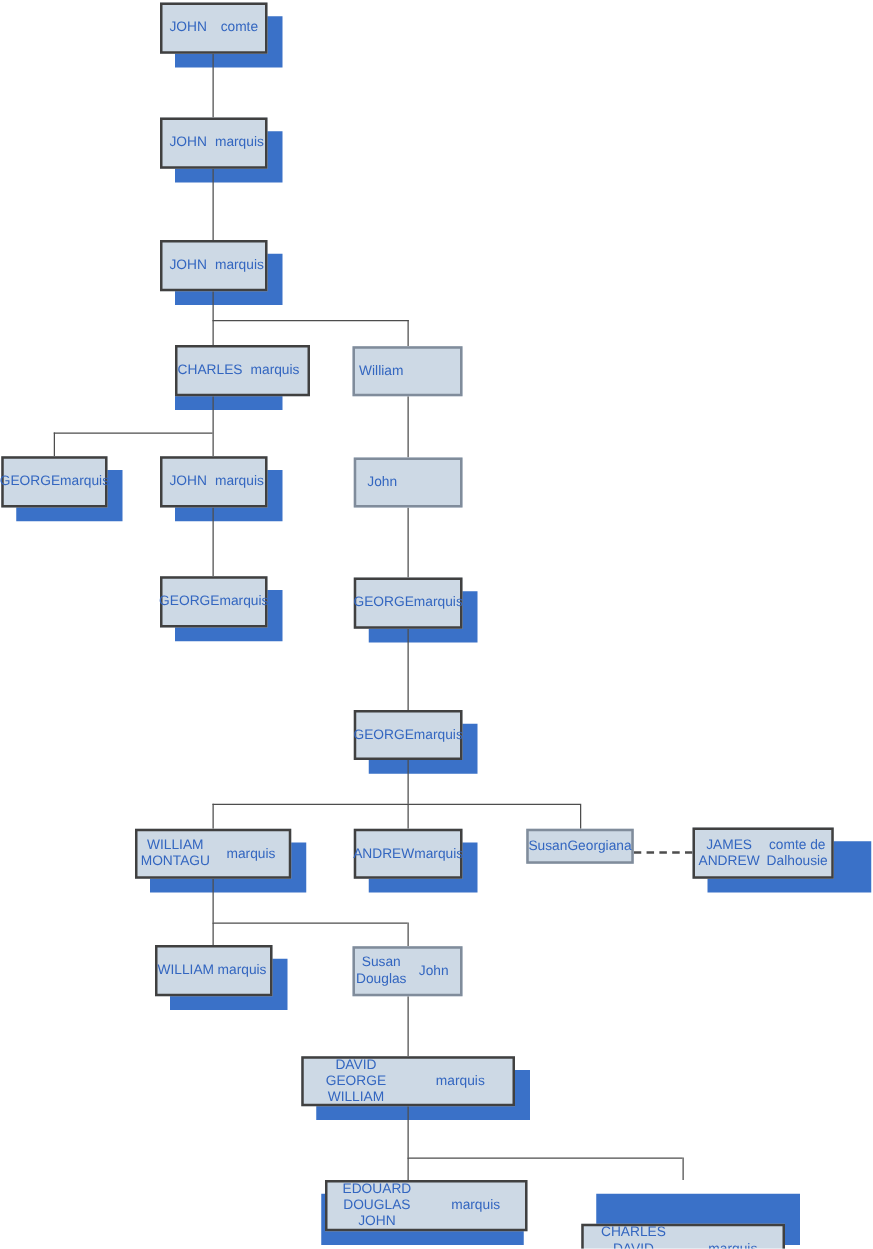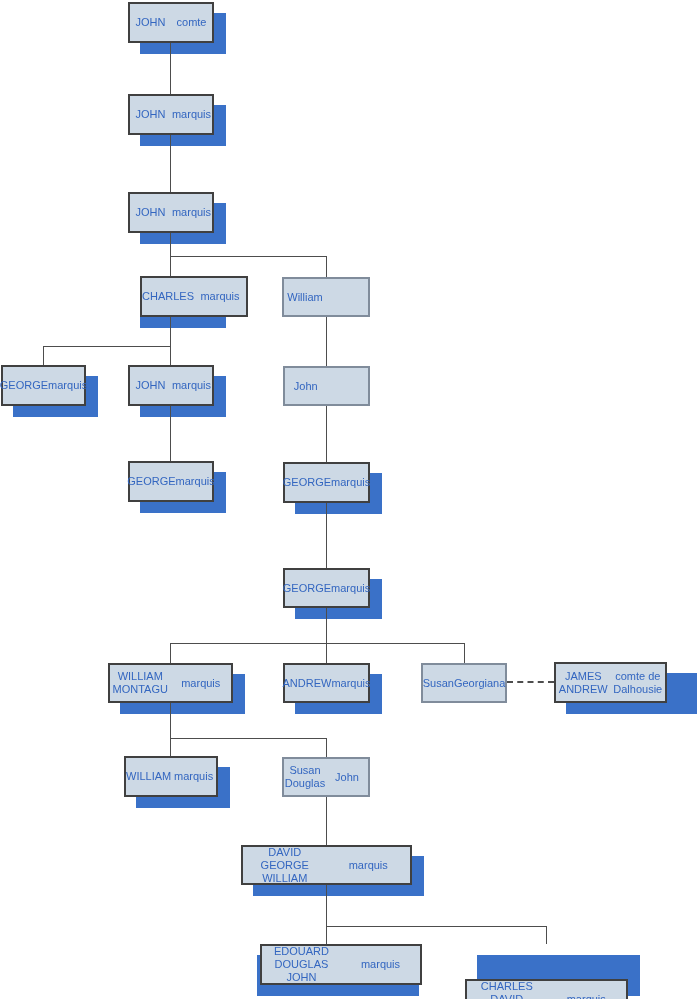--- a/index.html
+++ b/index.html
@@ -114,21 +114,21 @@
   <div class="node titled" style="left:108px;top:663px;width:125px;height:40px">
     <div class="l1">WILLIAM MONTAGU</div>
     <div class="l2">marquis</div>
   </div>
 
   <div class="node titled" style="left:283px;top:663px;width:87px;height:40px">
     <div class="l1">ANDREW</div>
     <div class="l2">marquis</div>
   </div>
 
-  <div class="node untitled" style="left:421px;top:663px;width:86px;height:40px">
+  <div class="node untitled" style="left:421px;top:663px;width:86px;height:28px">
     <div class="l1">Susan</div>
     <div class="l2">Georgiana</div>
   </div>
 
   <div class="node titled" style="left:554px;top:662px;width:113px;height:41px">
     <div class="l1">JAMES ANDREW</div>
     <div class="l2">comte de Dalhousie</div>
   </div>
 
   <div class="node titled" style="left:124px;top:756px;width:94px;height:41px">

